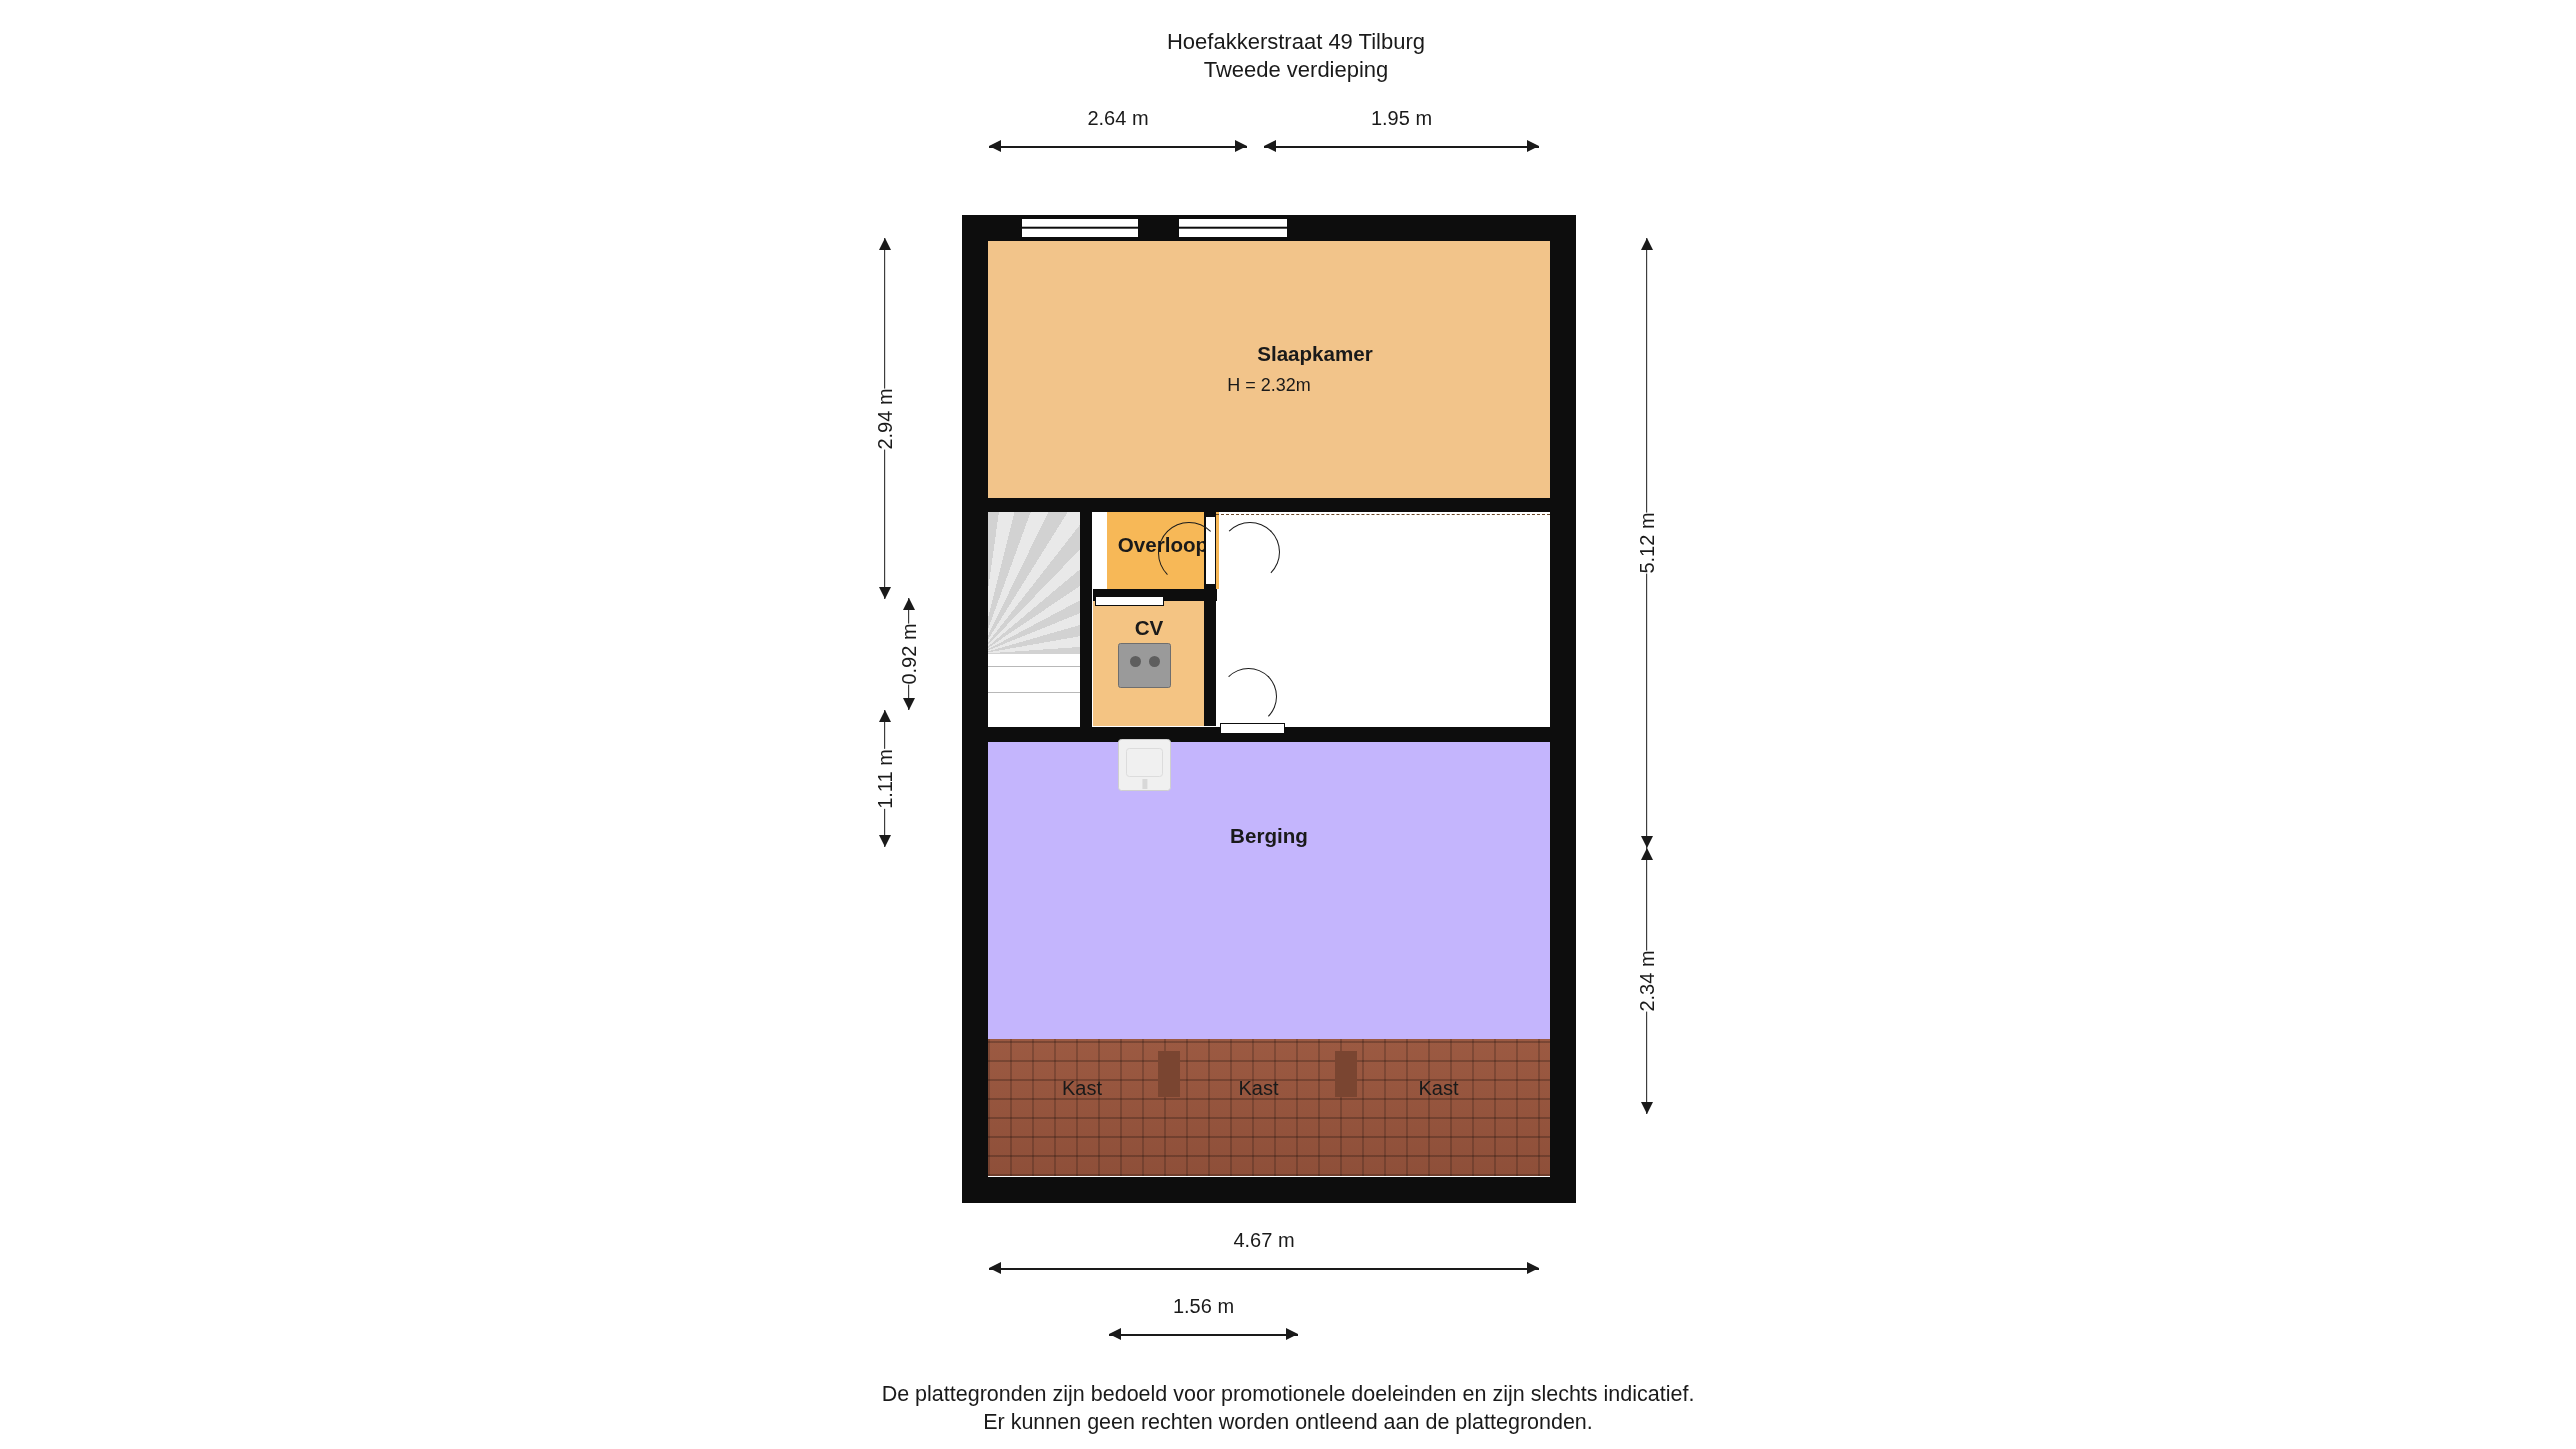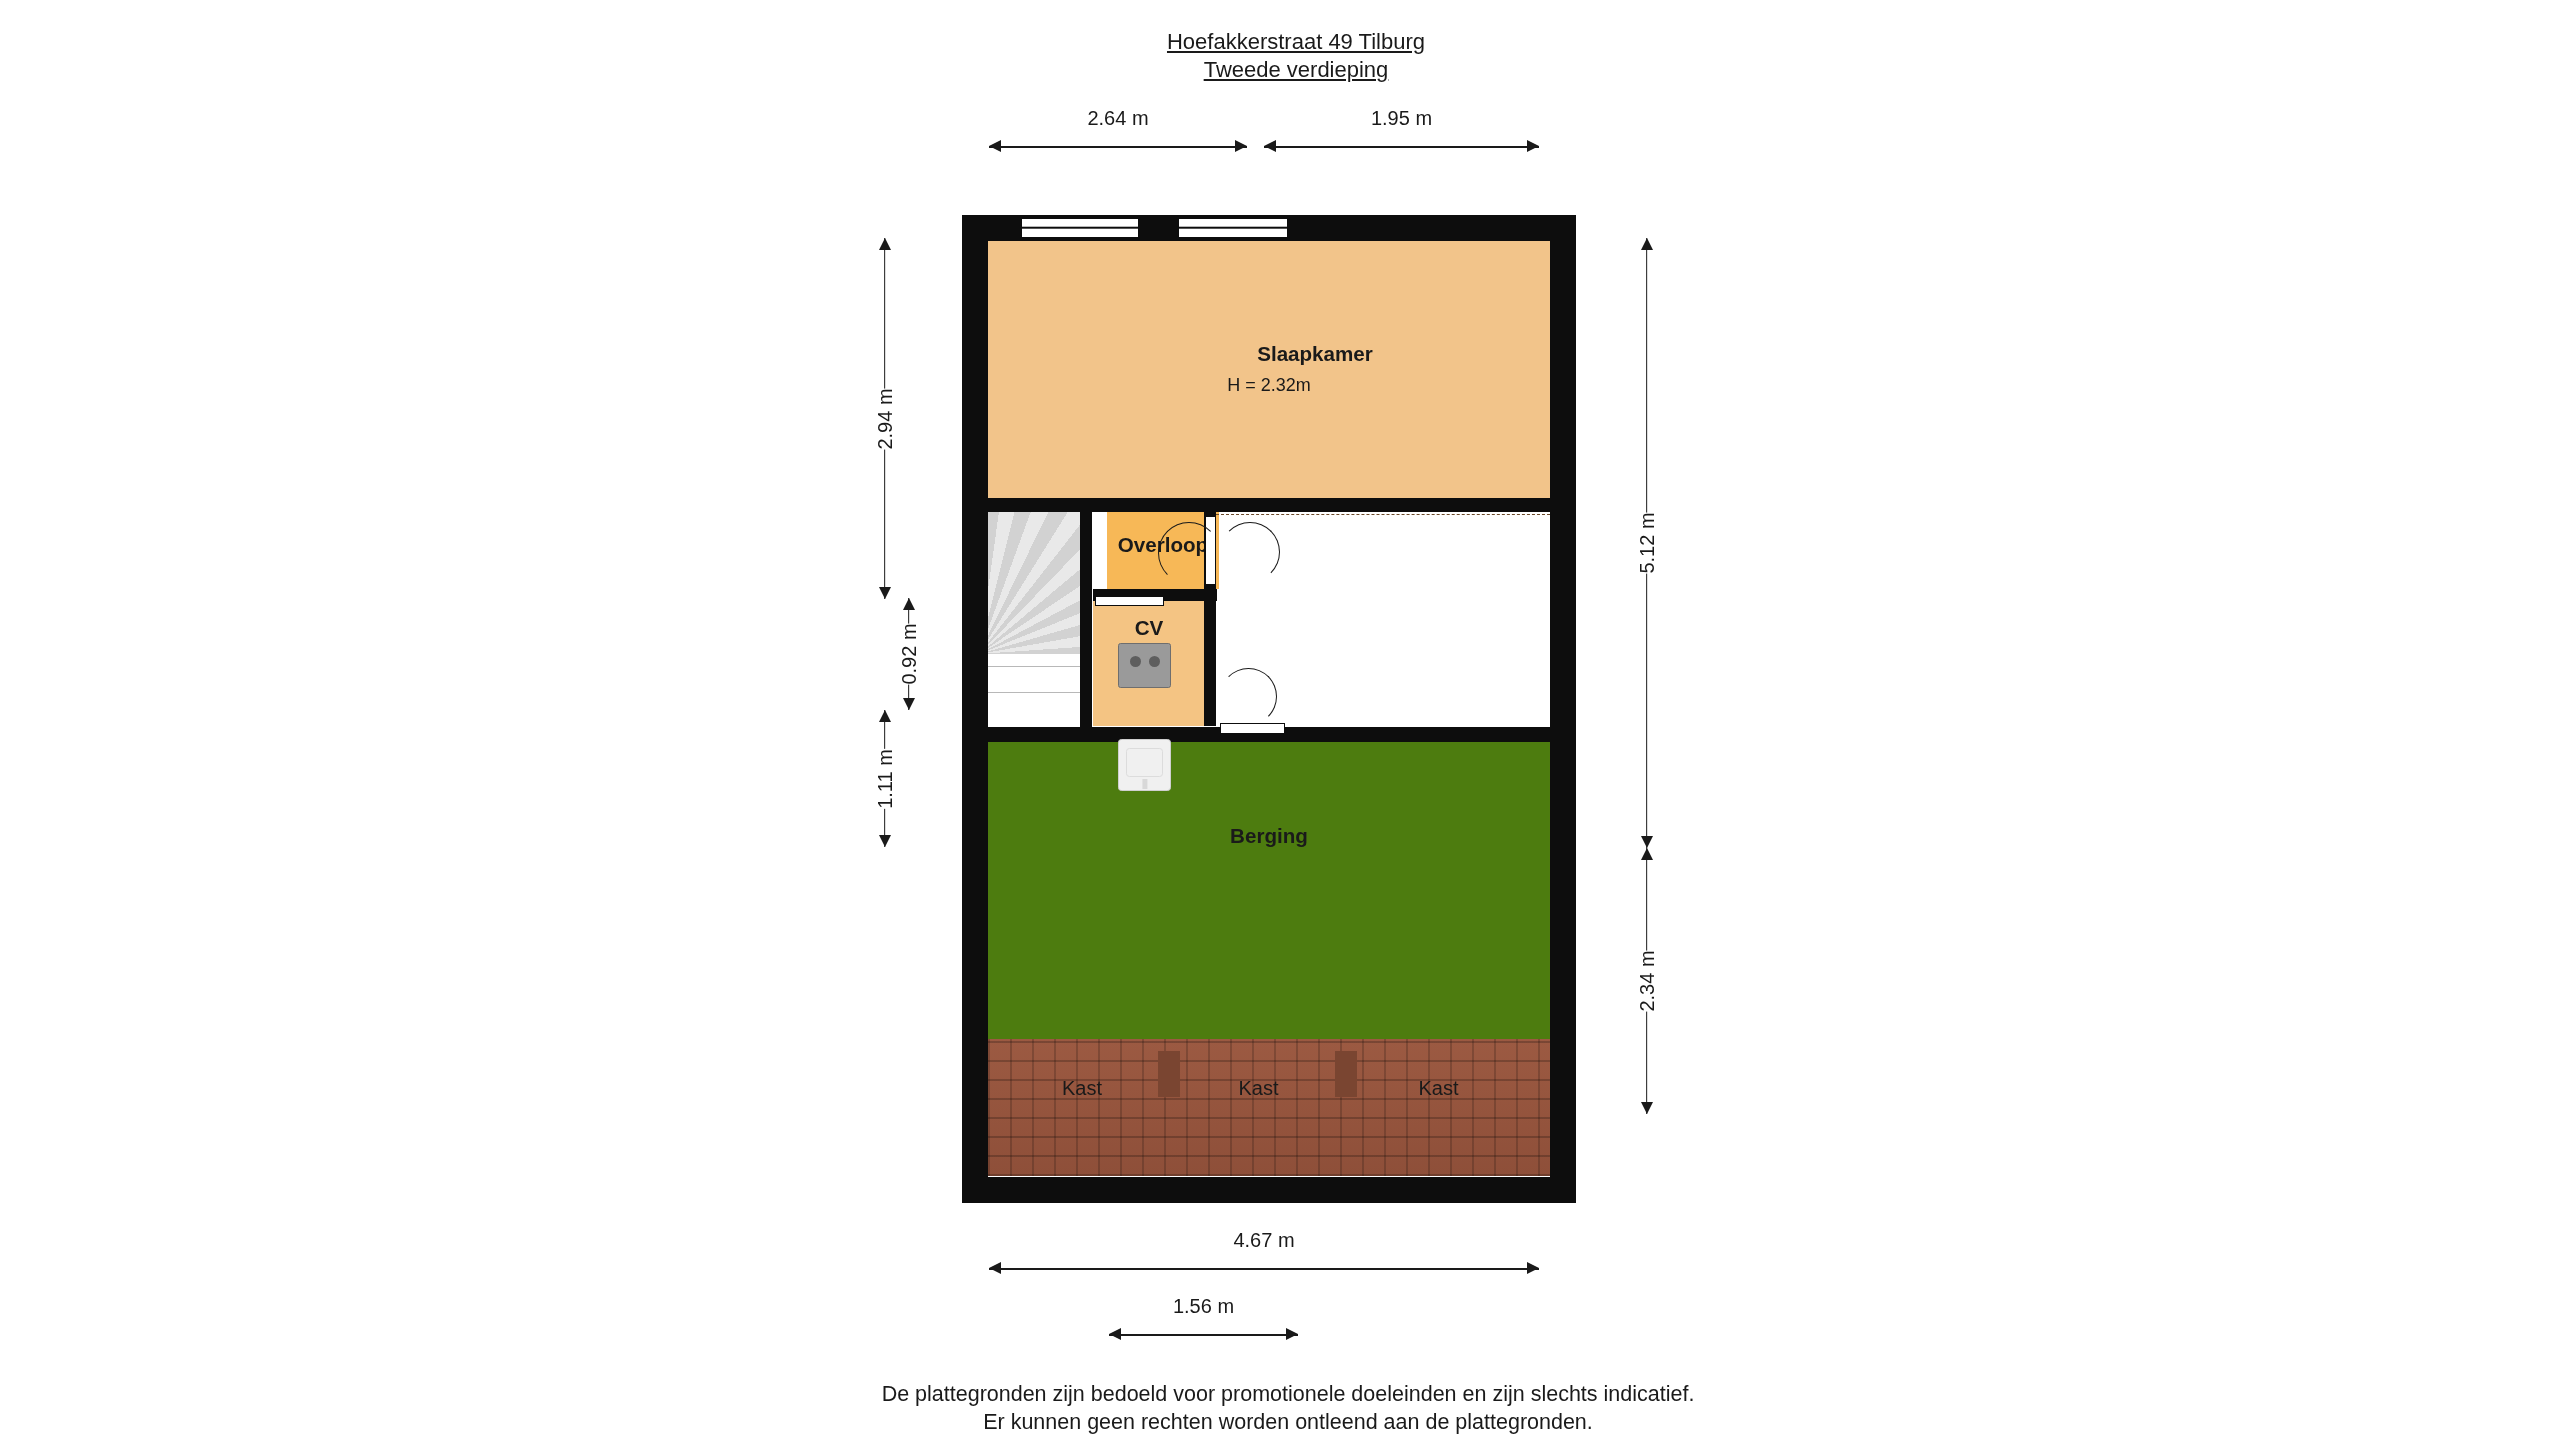--- a/index.html
+++ b/index.html
@@ -1,39 +1,39 @@
 <!DOCTYPE html>
 <html style="font-size:13.7px"><head>
 <meta charset="utf-8">
 <style>
   html,body{margin:0;padding:0;background:#ffffff;}
   body{width:2576px;height:1449px;position:relative;font-family:"Liberation Sans",sans-serif;color:#1a1a1a;overflow:hidden;}
 
-  .title{position:absolute;left:16px;right:0;text-align:center;font-size:22px;text-decoration:underline;}
+  .title{position:absolute;left:16px;right:0;text-align:center;font-size:22px;}
   #title-line1{top:29px;}
   #title-line2{top:57px;}
 
   .footer{position:absolute;left:0;right:0;text-align:center;font-size:21.5px;}
   #footer-line1{top:1382px;}
   #footer-line2{top:1410px;}
 
   
   #plan{position:absolute;left:962px;top:215px;width:614px;height:987px;}
 
   .wall{position:absolute;background:#0d0d0d;}
 
   .room{position:absolute;}
   .room-label{position:absolute;width:100%;text-align:center;font-size:20.6px;font-weight:bold;color:#1a1a1a;}
   .room-h{position:absolute;width:100%;text-align:center;font-size:18px;color:#1a1a1a;}
 
   
   .fill-bed{background:#f2c48a;}
   .fill-overloop{background:#f7b857;margin-left:14px;}
   .fill-hall{background:#f4c483;}
-  .fill-berging{background:#4d7c0f;}
+  .fill-berging{background:#c4b5fd;}
 
   
   .window{position:absolute;background:#ffffff;border:2.6px solid #0d0d0d;box-sizing:border-box;}
   .window:after{content:"";position:absolute;left:0;right:0;top:50%;height:2.6px;background:#0d0d0d;transform:translateY(-50%);}
 
   
   .door-frame{position:absolute;background:#ffffff;border:1.7px solid #0d0d0d;box-sizing:border-box;}
   .door-arc{position:absolute;border:1.7px solid #1a1a1a;border-radius:50%;box-sizing:border-box;}
 
   

